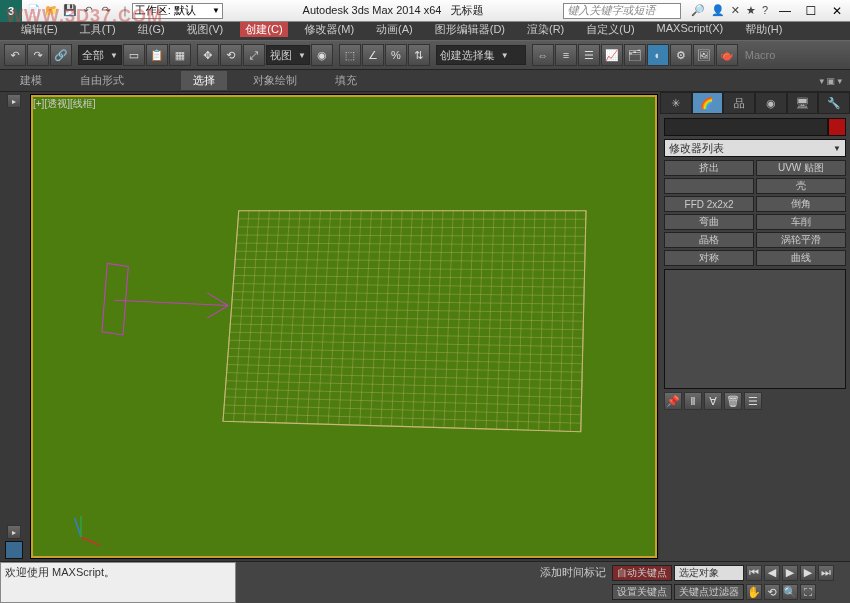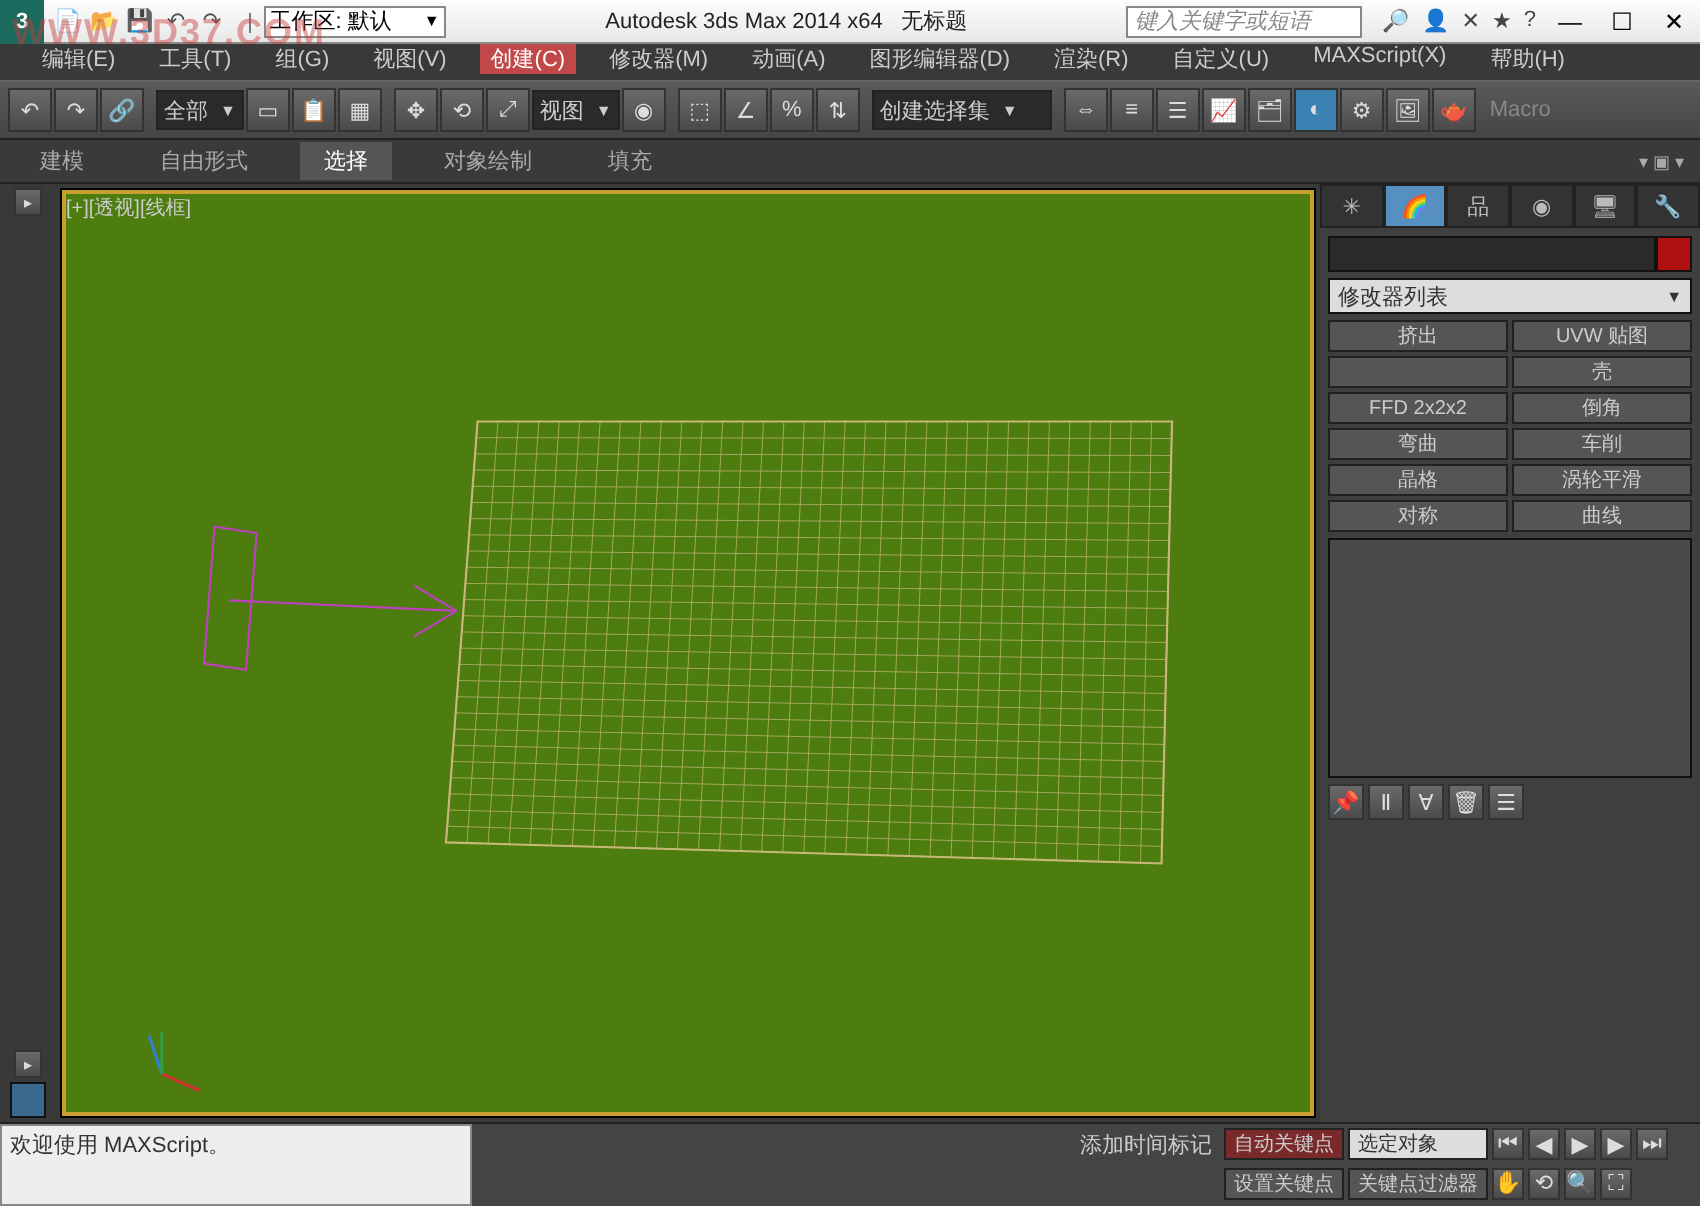--- a/index.html
+++ b/index.html
@@ -19,21 +19,21 @@
 .menubar { height:18px; background:#393939; display:flex; align-items:flex-start; padding:0 16px; gap:12px; }
 .menu-item { color:#ccc; font-size:11px; padding:0 5px; }
 .menu-item.hi { background:#c04848; color:#fff; }
 .toolbar { height:30px; background:linear-gradient(#5a5a5a,#454545); border-top:1px solid #666; border-bottom:1px solid #222; display:flex; align-items:center; padding:0 4px; gap:1px; }
 .tbtn { width:22px; height:22px; background:linear-gradient(#6a6a6a,#4a4a4a); border:1px solid #333; display:flex; align-items:center; justify-content:center; color:#ddd; font-size:11px; }
 .tcombo { height:20px; background:#2a2a2a; border:1px solid #222; color:#ccc; padding:0 3px; display:flex; align-items:center; font-size:10px; }
 .tcombo .arrow{ margin-left:6px; font-size:8px; }
 .tsep { width:4px; }
 .ribbon { height:22px; background:#3a3a3a; display:flex; align-items:center; padding:0 8px; gap:14px; border-bottom:1px solid #222; }
 .rtab { color:#aaa; font-size:11px; padding:2px 12px; }
-.rtab.active { background:#555; color:#fff; }
+.rtab.active { background:#555; color:#fff;margin-left:31px; }
 .rfly { color:#aaa; font-size:9px; margin-left:auto; }
 .workspace { position:absolute; top:92px; left:0; right:0; bottom:42px; display:flex; }
 .leftgutter { width:28px; background:#393939; display:flex; flex-direction:column; align-items:center; gap:2px; padding-top:2px; }
 .viewport-wrap { flex:1; background:#4d7c0f; position:relative; margin:2px; border:1px solid #000; }
 .vp-label { position:absolute; top:2px; left:2px; color:#ccc; font-size:10px; }
 .vp-active { position:absolute; inset:0; border:2px solid #c8a030; pointer-events:none; }
 .cmdpanel { width:190px; background:#3f3f3f; display:flex; flex-direction:column; }
 .cmd-tabs { height:22px; display:flex; background:#333; }
 .cmd-tab { flex:1; border:1px solid #222; display:flex; align-items:center; justify-content:center; color:#bbb; }
 .cmd-tab.active{ background:#5590c0; }
@@ -45,21 +45,21 @@
 .mod-grid { display:grid; grid-template-columns:1fr 1fr; gap:2px; }
 .mod-btn { height:16px; background:#555; border:1px solid #222; color:#ccc; font-size:10px; display:flex; align-items:center; justify-content:center; }
 .stack { height:120px; background:#4a4a4a; border:1px solid #111; }
 .stack-btns { display:flex; gap:2px; }
 .stack-btns .tbtn{ width:18px; height:18px; }
 .statusbar { position:absolute; bottom:0; left:0; right:0; height:42px; background:#444; border-top:1px solid #222; display:flex; }
 .status-left { width:236px; background:#eee; border:1px solid #888; font-size:10px; padding:2px 4px; color:#333; }
 .status-mid { flex:1; display:flex; flex-direction:column; }
 .coord-row,.prompt-row { height:20px; display:flex; align-items:center; gap:4px; padding:0 4px; color:#ccc; font-size:10px; }
 .coord-box { width:48px; height:16px; background:#2a2a2a; border:1px solid #111; }
-.status-right { width:240px; display:flex; flex-wrap:wrap; gap:2px; padding:2px; }
+.status-right { width:240px; display:flex; flex-wrap:wrap; align-items:center; gap:2px; padding:2px; }
 .key-btn { height:16px; background:#555; border:1px solid #222; color:#ccc; font-size:10px; padding:0 4px; display:flex; align-items:center; }
 svg { display:block; }
 .slider-track { position:absolute; bottom:2px; left:30px; right:200px; height:14px; background:#333; border:1px solid #111; display:flex; align-items:center; justify-content:center; color:#888; font-size:9px; }
 .watermark { position:absolute; top:6px; left:6px; color:rgba(200,60,60,0.45); font-size:18px; font-weight:bold; letter-spacing:1px; pointer-events:none; }
 </style>
 </head>
 <body>
 
 <div class="titlebar">
   <div class="logo">3</div>

